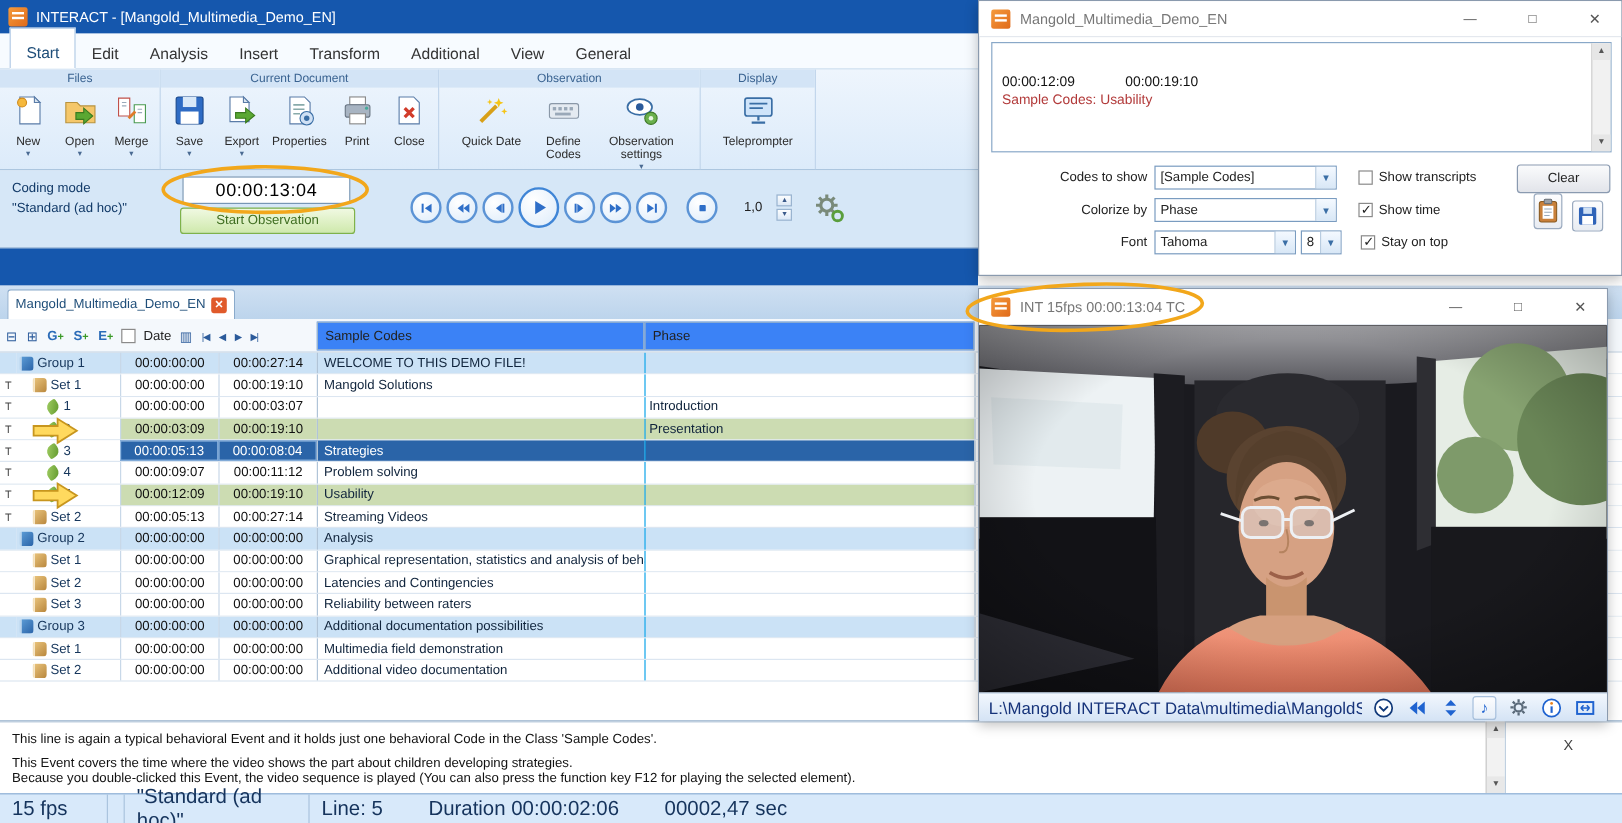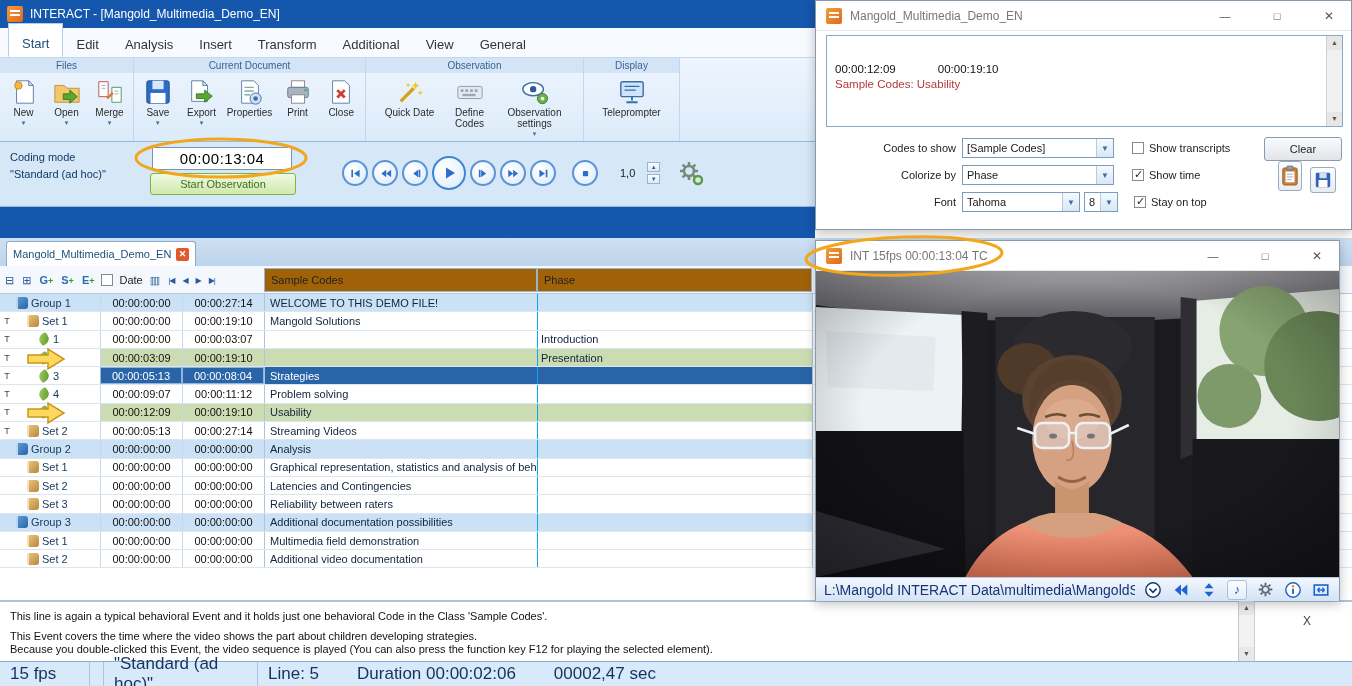--- a/index.html
+++ b/index.html
@@ -17,21 +17,21 @@
   .rtab.active{background:#fff;border:1px solid #b3cbe6;border-bottom:1px solid #fff;color:#1f4e79}
 
   
   .ribbon{position:absolute;left:0;top:58px;width:100%;height:84px;background:linear-gradient(#eef5fd,#dcebfa);border-bottom:1px solid #9ab8d8;display:flex;z-index:1}
   .rgroup{height:100%;border-right:1px solid #c2d6ec;display:flex;flex-direction:column}
   .rgroup-label{height:15px;background:#d3e4f6;color:#3a6391;font-size:10px;text-align:center;line-height:15px}
   .rgroup-body{flex:1;display:flex;align-items:flex-start;justify-content:center;padding:3px 3px 1px 3px;gap:2px}
   .rbtn{display:flex;flex-direction:column;align-items:center;width:43px;font-size:10px;color:#2b2b2b;text-align:center;padding:2px 0;background:none;border:none}
   .rbtn.w52{width:52px}.rbtn.w58{width:58px}.rbtn.w68{width:68px}.rbtn.w84{width:84px}
   .rbtn svg{width:28px;height:28px;flex:0 0 28px}
-  .rbtn .lbl{line-height:11px;margin-top:1px}
+  .rbtn .lbl{line-height:11px;margin-top:7px}
   .rbtn .drop{font-size:7px;color:#4a6a92;line-height:7px;margin-top:1px}
 
   
   .transport{position:absolute;left:0;top:142px;width:100%;height:65px;background:#d6e7f7;border-bottom:1px solid #9db9d8;z-index:1}
   .codingmode{position:absolute;left:10px;top:7px;font-size:11px;color:#123a68;line-height:17px}
   .tcfield{position:absolute;left:152px;top:5px;width:140px;height:23px;background:#fff;border:1px solid #7796b5;font-size:15px;letter-spacing:.5px;color:#000;display:flex;align-items:center;justify-content:center}
   .startobs{position:absolute;left:150px;top:31px;width:146px;height:22px;background:linear-gradient(#f0f9e2,#cfe9ac);border:1px solid #7fb24a;border-radius:3px;font-size:11px;color:#3f6e20;display:flex;align-items:center;justify-content:center}
   .media{position:absolute;left:342px;top:14px;display:flex;align-items:center;gap:4px}
   .mbtn{width:26px;height:26px;border-radius:50%;background:radial-gradient(circle at 35% 30%,#ffffff,#dcebfa);border:2px solid #5b93d5;display:flex;align-items:center;justify-content:center;padding:0}
   .mbtn svg{width:15px;height:15px;fill:#2f6fc8}
@@ -54,21 +54,21 @@
   
   .gridheader{position:absolute;left:0;top:266px;width:100%;height:28px;background:#f4f8fc;border-bottom:1px solid #b7c9dd;z-index:1}
   .gh-tools{position:absolute;left:4px;top:0;height:28px;display:flex;align-items:center;gap:6px}
   .tool{font-size:11px;color:#2a5a9a;background:none;border:none;padding:0 1px}
   .tool.gse{font-weight:bold;color:#2b6cb8}
   .tool.gse i{color:#3a9a28;font-style:normal;font-size:9px}
   .tool.nav{font-size:8px;letter-spacing:-1px}
   .cb{width:12px;height:12px;border:1px solid #8a8a8a;background:#fff;display:inline-block;position:relative;flex:0 0 12px}
   .cb.checked::after{content:"✓";position:absolute;left:1px;top:-2px;font-size:11px;color:#222}
   .datelbl{font-size:11px;color:#222}
-  .gh-cell{position:absolute;top:2px;height:24px;background:#a16207;border:1px solid #9ab4cc;font-size:11px;color:#222;line-height:22px;padding-left:6px}
+  .gh-cell{position:absolute;top:2px;height:24px;background:#3b82f6;border:1px solid #9ab4cc;font-size:11px;color:#222;line-height:22px;padding-left:6px}
   .gh-code{left:264px;width:273px}
   .gh-phase{left:537px;width:275px}
 
   
   .gridarea{position:absolute;left:0;top:294px;width:100%;height:307px;background:#fff;z-index:1;border-bottom:1px solid #b0c4d8}
   .grow{display:flex;height:18.3px;align-items:stretch;font-size:11px;border-bottom:1px solid #dce6f1;background:#fff}
   .c-t{width:14px;flex:0 0 14px;font-size:9px;color:#444;display:flex;align-items:center;justify-content:center}
   .c-tree{width:86px;flex:0 0 86px;display:flex;align-items:center;gap:3px;overflow:hidden;color:#16365c}
   .c-time{width:82px;flex:0 0 82px;display:flex;align-items:center;justify-content:center;border-left:1px solid #c8d8e8;color:#111}
   .c-code{width:273px;flex:0 0 273px;border-left:1px solid #b0c4d8;display:flex;align-items:center;padding-left:5px;overflow:hidden;white-space:nowrap;color:#10243c}

